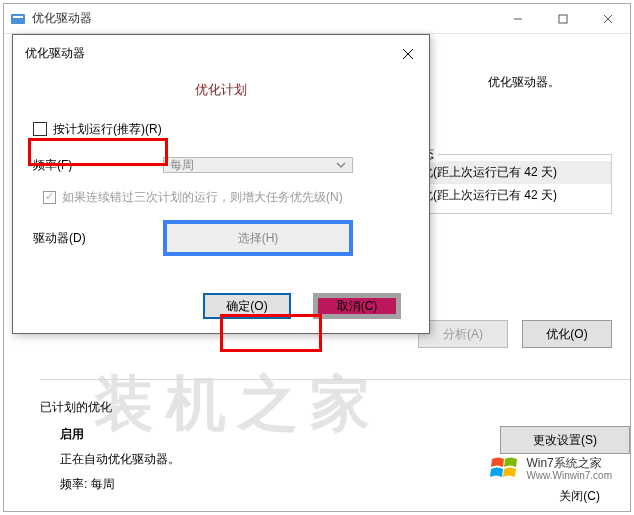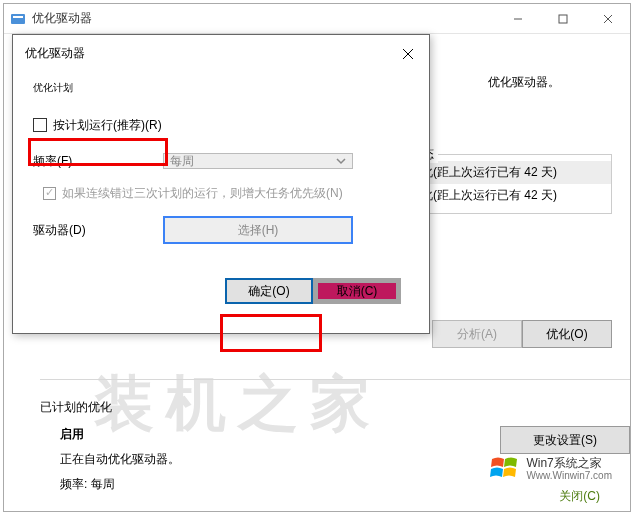--- a/index.html
+++ b/index.html
@@ -13,63 +13,63 @@
 .winbtn { width: 45px; height: 30px; display: flex; align-items: center; justify-content: center; color: #555; }
 .winbtn svg { width: 10px; height: 10px; }
 
 .main-body { padding: 10px 18px 0; position: relative; height: calc(100% - 30px); }
 .info-line { position: absolute; top: 40px; right: 70px; }
 .status-group { position: absolute; right: 18px; top: 120px; width: 200px; border: 1px solid #ccc; padding: 6px 0 6px 8px; background: #fff; }
 .status-title { position: absolute; top: -9px; left: 5px; background: #fff; padding: 0 4px; font-size: 12px; }
 .status-row { padding: 3px 0; }
 .status-row.hl { background: #ededed; }
 
-.actionbar { position: absolute; right: 18px; top: 286px; display: flex; }
+.actionbar { position: absolute; right: 18px; top: 286px; display: flex; gap: 14px; }
 .wbtn { width: 90px; height: 28px; border: 1px solid #999; background: #e1e1e1; display: flex; align-items: center; justify-content: center; font-size: 12px; }
 .wbtn.disabled { color: #9a9a9a; border-color: #bbb; background: #e7e7e7; }
 
 .sched-section { position: absolute; left: 18px; right: 18px; top: 335px; border-top: 1px solid #d8d8d8; padding-top: 19px; }
 .sched-title { font-size: 12px; margin-bottom: 10px; }
 .sched-body { display: flex; justify-content: space-between; }
 .sched-left { padding-left: 20px; }
 .sched-left .row { margin-bottom: 8px; }
 .bold { font-weight: bold; }
 
 .watermark { position: absolute; left: 90px; top: 330px; font-size: 60px; font-weight: bold; color: #e4e4e4; letter-spacing: 12px; z-index: 0; pointer-events: none; }
 .sched-section, .footer { position: relative; z-index: 1; }
 
 .bottom-logo { position: absolute; right: 18px; bottom: 28px; display: flex; align-items: center; gap: 6px; }
 .bottom-logo .txt { text-align: left; font-size: 12px; color: #333; line-height: 1.1; }
 .bottom-logo .txt .small { font-size: 10px; color: #777; }
 .win-flag { width: 30px; height: 28px; }
 
-.footer-btn { position: absolute; right: 30px; bottom: 6px; color: #4d7c0f; }
+.footer-btn { position: absolute; right: 30px; bottom: 6px; color: #000000; }
 
 
 .dialog { position: absolute; left: 12px; top: 34px; width: 418px; height: 300px; background: #fff; border: 1px solid #666; box-shadow: 2px 2px 8px rgba(0,0,0,0.25); z-index: 10; }
 .dlg-title { padding: 10px 12px 0; display: flex; justify-content: space-between; align-items: flex-start; }
 .dlg-title .dt { font-size: 12px; }
 .dlg-close { width: 18px; height: 18px; display: flex; align-items: center; justify-content: center; cursor: pointer; }
 .dlg-close svg { width: 12px; height: 12px; }
 
 .dlg-body { padding: 18px 20px 0; }
-.dlg-heading { font-size: 10px; color: #000000; margin-bottom: 18px; }
+.dlg-heading { font-size: 13px; color: #7f1d1d; margin-bottom: 18px; text-align: center; }
 .form-row { display: flex; align-items: center; margin-bottom: 12px; min-height: 24px; }
 .form-row .lbl { width: 130px; }
 .checkbox { width: 14px; height: 14px; border: 1px solid #333; margin-right: 6px; display: inline-block; background: #fff; }
 .checkbox.small { width: 13px; height: 13px; border-color: #999; position: relative; }
 .checkbox.small::after { content: "✓"; position: absolute; top: -2px; left: 1px; font-size: 11px; color: #b0b0b0; }
 .dropdown { width: 190px; height: 16px; border: 1px solid #bbb; background: #eee; display: flex; align-items: center; justify-content: space-between; padding: 0 6px; color: #888; }
 .dropdown .chev { width: 10px; height: 10px; }
-.selectbtn { width: 190px; height: 28px; border: 2px solid #3b82f6; background: #eee; display: flex; align-items: center; justify-content: center; color: #888; }
+.selectbtn { width: 190px; height: 36px; border: 4px solid #3b82f6; background: #eee; display: flex; align-items: center; justify-content: center; color: #888; }
 .disabled-text { color: #9a9a9a; }
 
 .boost-row { display: flex; align-items: center; margin: 0 0 14px 10px; }
 
-.dlg-buttons { position: absolute; bottom: 29px; right: 28px; display: flex; }
+.dlg-buttons { position: absolute; bottom: 14px; right: 28px; display: flex; gap: 22px; }
 .dbtn { width: 88px; height: 26px; border: 5px solid #a3a3a3; background: #be185d; display: flex; align-items: center; justify-content: center; }
 .dbtn.primary { border: 2px solid #0a64ad; background: #e1e1e1; }
 
 
 .redbox { position: absolute; border: 3px solid #e00; pointer-events: none; z-index: 20; }
 .red1 { left: 28px; top: 138px; width: 140px; height: 28px; }
 .red2 { left: 220px; top: 314px; width: 102px; height: 38px; }
 </style>
 </head>
 <body>

